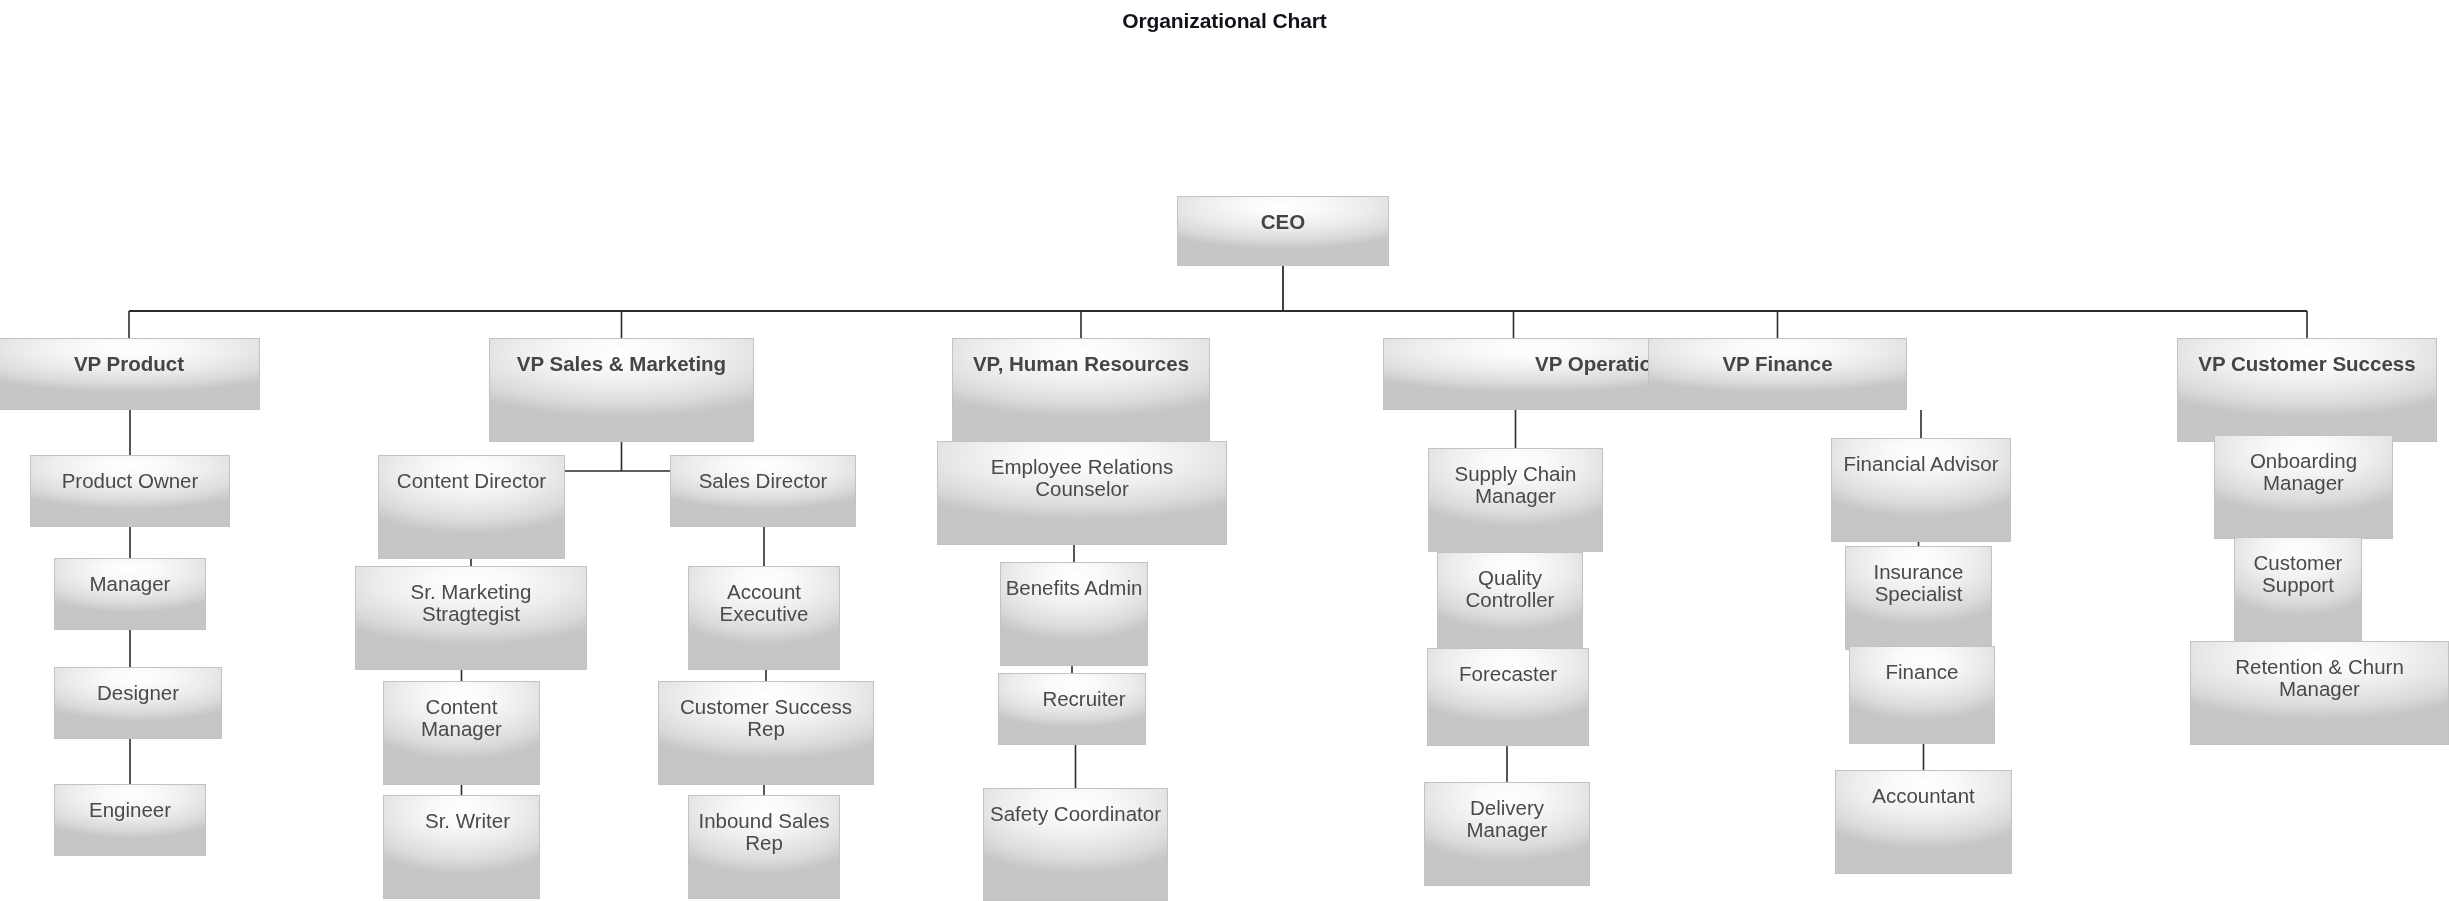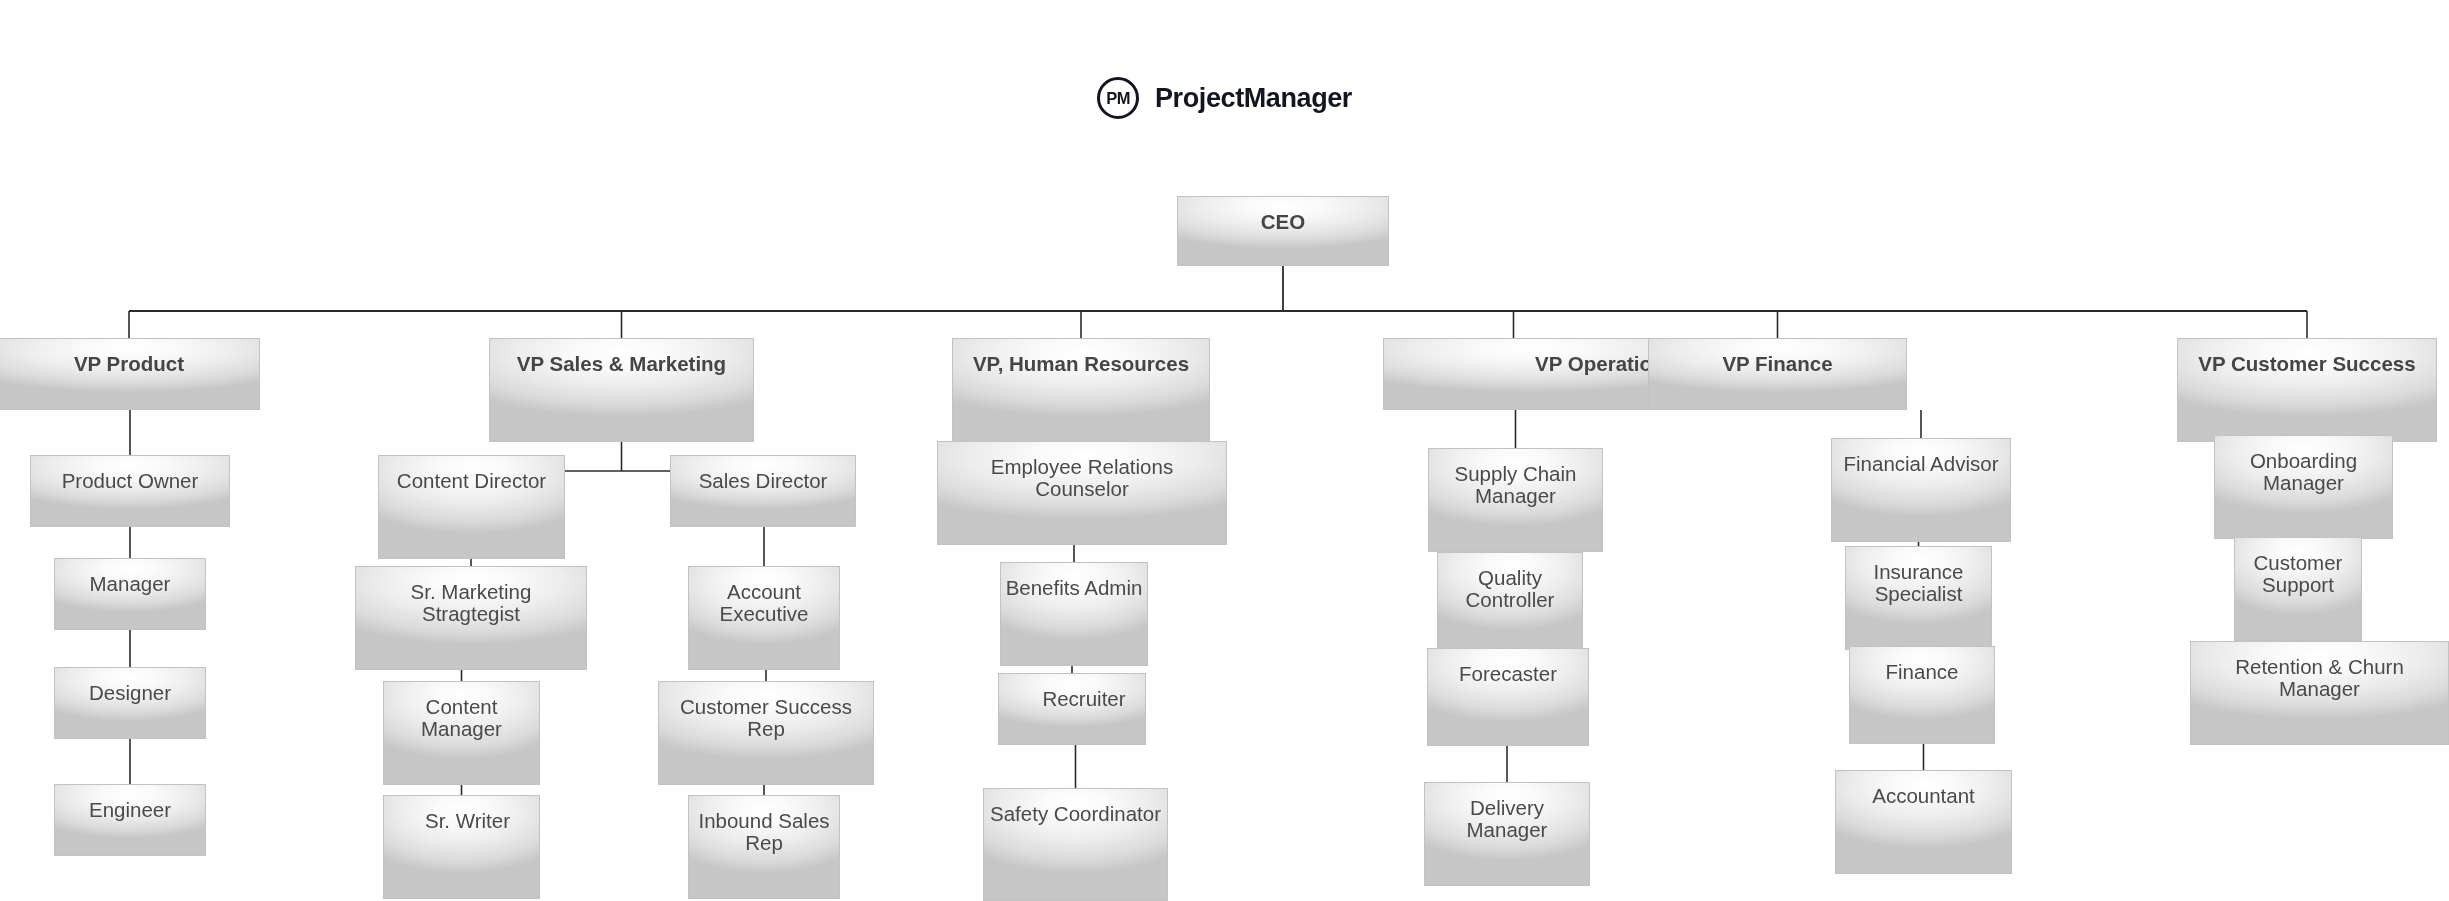--- a/index.html
+++ b/index.html
@@ -88,25 +88,22 @@
     font-weight: bold;
     color: #454545;
   }
   .node .node-label { display: block; padding: 0 4px; }
 </style>
 </head>
 <body>
 
 <div id="org-canvas">
 
-
-  <div id="brand-lockup">
-    <div id="brand-mark">PM</div>
-    <div id="brand-name">ProjectManager</div>
-  </div>
+  <div id="chart-title">Organizational Chart</div>
+
 
   <svg id="connector-layer" viewBox="0 0 2449 901" width="2449" height="901">
       <line x1="1283" y1="266" x2="1283" y2="311" stroke="#2b2b2b" stroke-width="1.8"></line>
       <line x1="129" y1="311" x2="2307" y2="311" stroke="#2b2b2b" stroke-width="1.8"></line>
       <line x1="129" y1="311" x2="129" y2="338" stroke="#2b2b2b" stroke-width="1.6"></line>
       <line x1="621.5" y1="311" x2="621.5" y2="338" stroke="#2b2b2b" stroke-width="1.6"></line>
       <line x1="1081" y1="311" x2="1081" y2="338" stroke="#2b2b2b" stroke-width="1.6"></line>
       <line x1="1513.5" y1="311" x2="1513.5" y2="338" stroke="#2b2b2b" stroke-width="1.6"></line>
       <line x1="1777.5" y1="311" x2="1777.5" y2="338" stroke="#2b2b2b" stroke-width="1.6"></line>
       <line x1="2307" y1="311" x2="2307" y2="338" stroke="#2b2b2b" stroke-width="1.6"></line>
@@ -145,21 +142,21 @@
       </div>
       <div class="node lead" style="left: -2px; top: 338px; width: 262px; height: 72px;">
         <span class="node-label">VP Product</span>
       </div>
       <div class="node" style="left: 30px; top: 455px; width: 200px; height: 72px;">
         <span class="node-label">Product Owner</span>
       </div>
       <div class="node" style="left: 54px; top: 558px; width: 152px; height: 72px;">
         <span class="node-label">Manager</span>
       </div>
-      <div class="node" style="left: 54px; top: 667px; width: 152px; height: 72px;">
+      <div class="node" style="left: 54px; top: 667px; width: 168px; height: 72px;">
         <span class="node-label">Designer</span>
       </div>
       <div class="node" style="left: 54px; top: 784px; width: 152px; height: 72px;">
         <span class="node-label">Engineer</span>
       </div>
       <div class="node lead" style="left: 489px; top: 338px; width: 265px; height: 104px;">
         <span class="node-label">VP Sales &amp; Marketing</span>
       </div>
       <div class="node" style="left: 378px; top: 455px; width: 187px; height: 104px;">
         <span class="node-label">Content Director</span>

